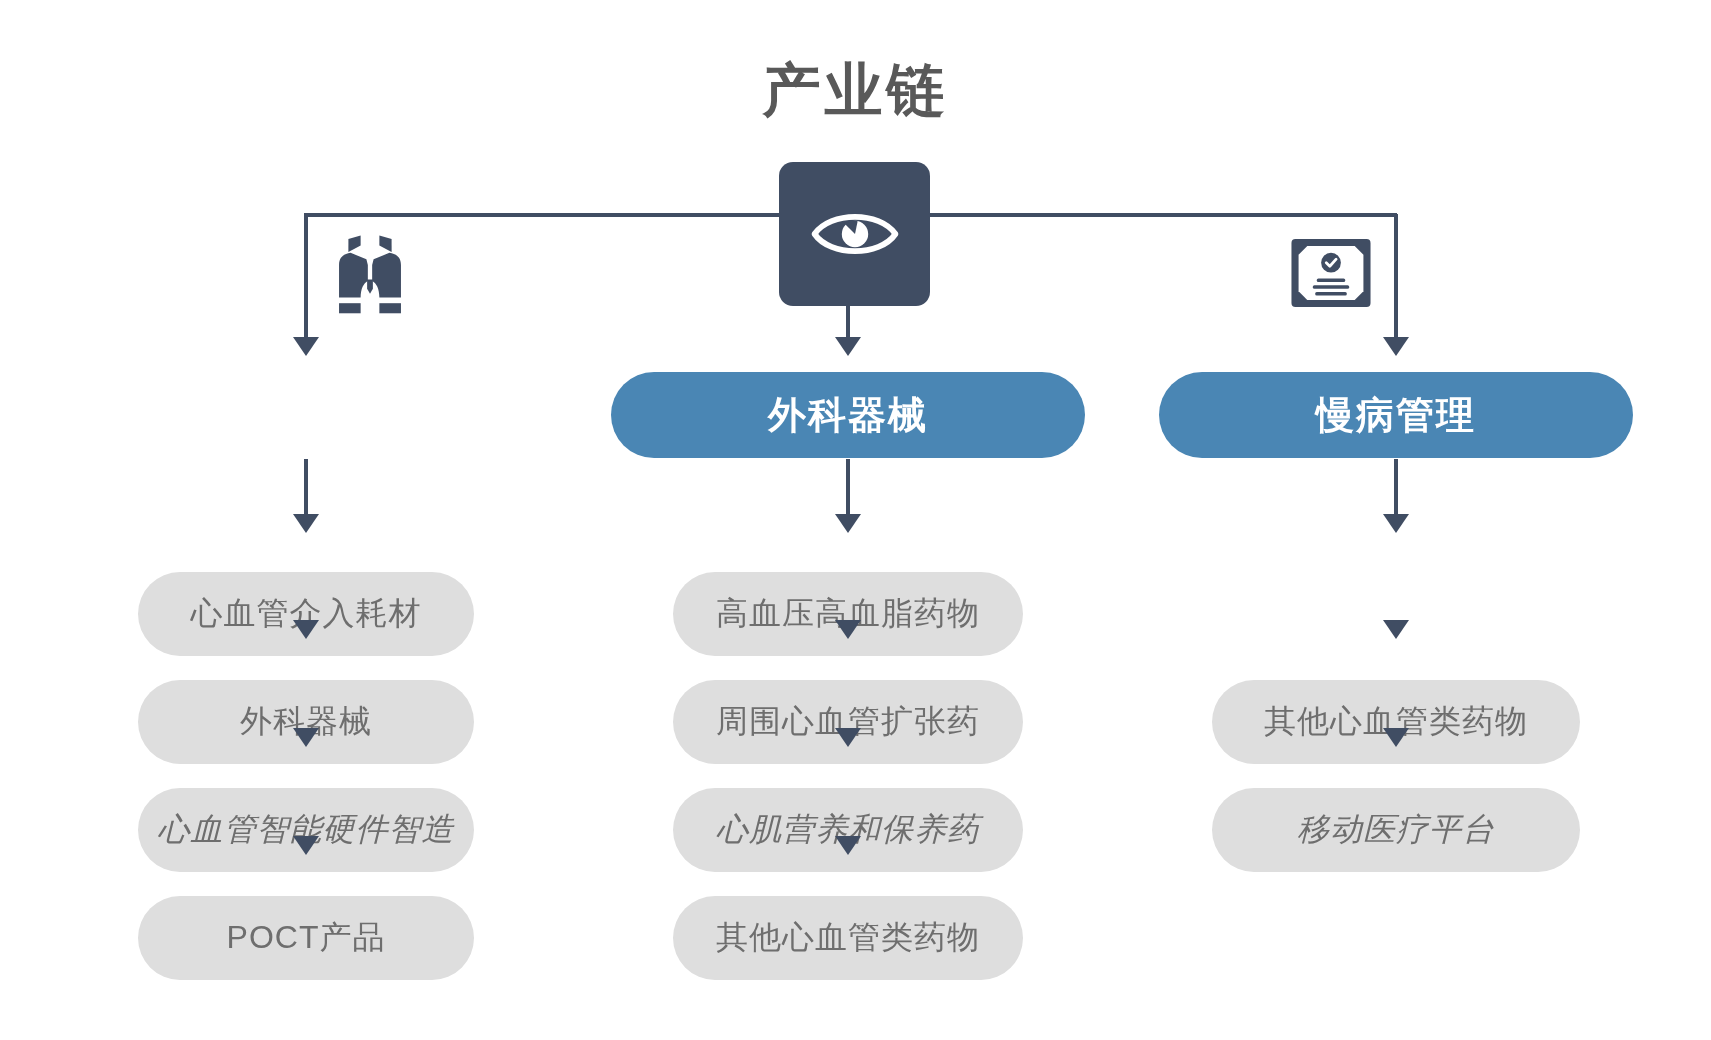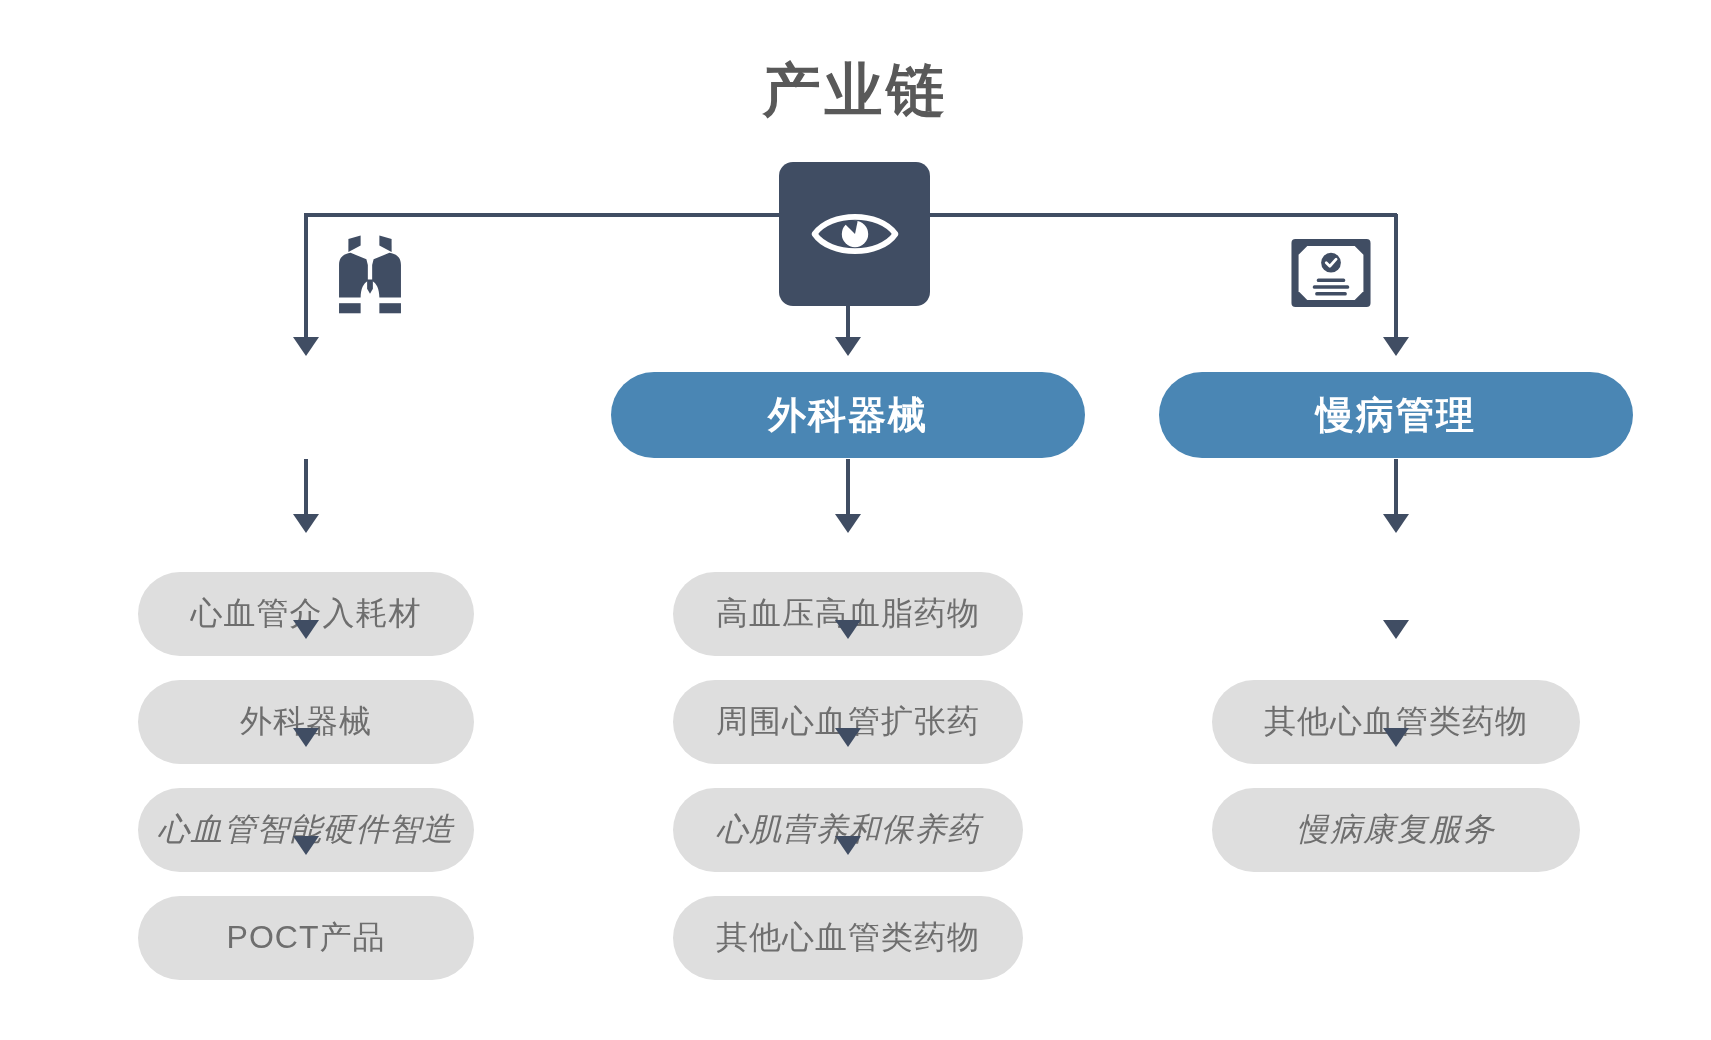--- a/index.html
+++ b/index.html
@@ -130,15 +130,15 @@
   <div class="tri tM g0"></div>
   <div class="pill-gray gcM r1">周围心血管扩张药</div>
   <div class="tri tM g1"></div>
   <div class="pill-gray gcM r2">心肌营养和保养药</div>
   <div class="tri tM g2"></div>
   <div class="pill-gray gcM r3">其他心血管类药物</div>
 
   <div class="tri tR g0"></div>
   <div class="pill-gray gcR r1">其他心血管类药物</div>
   <div class="tri tR g1"></div>
-  <div class="pill-gray gcR r2">慢病康复服务</div>
+  <div class="pill-gray gcR r2">移动医疗平台</div>
 
 </div>
 
 </body></html>

